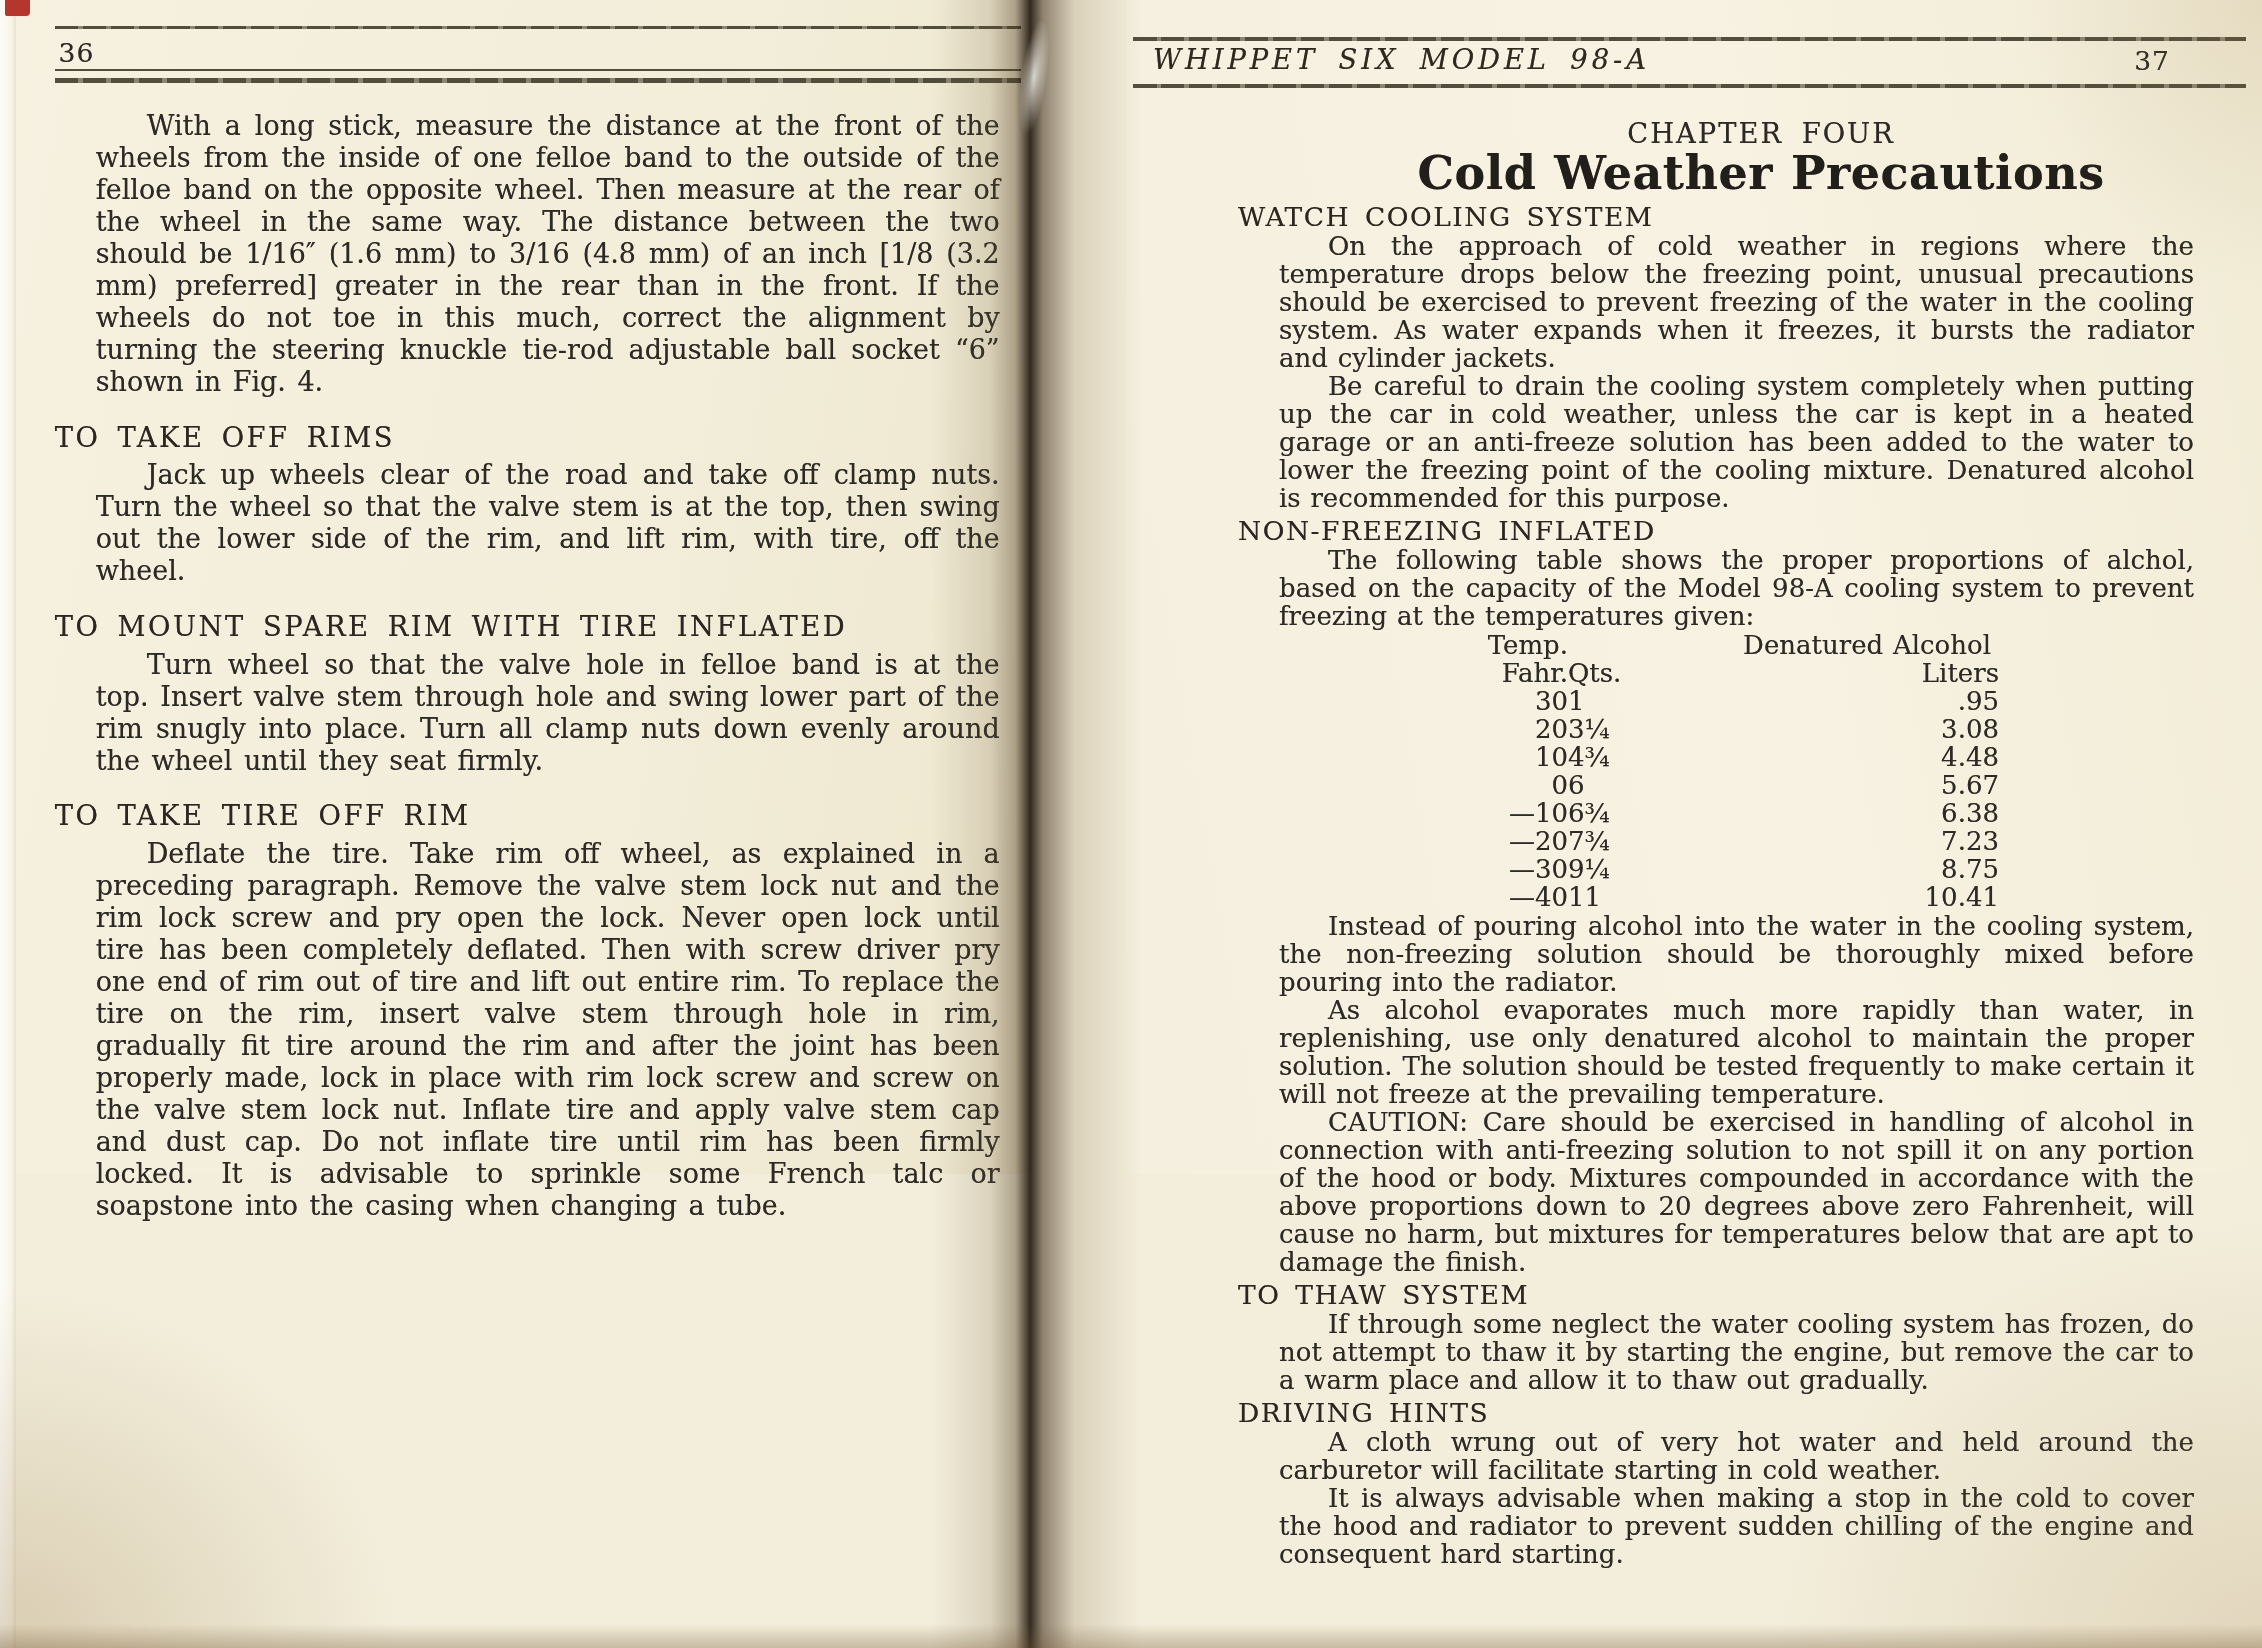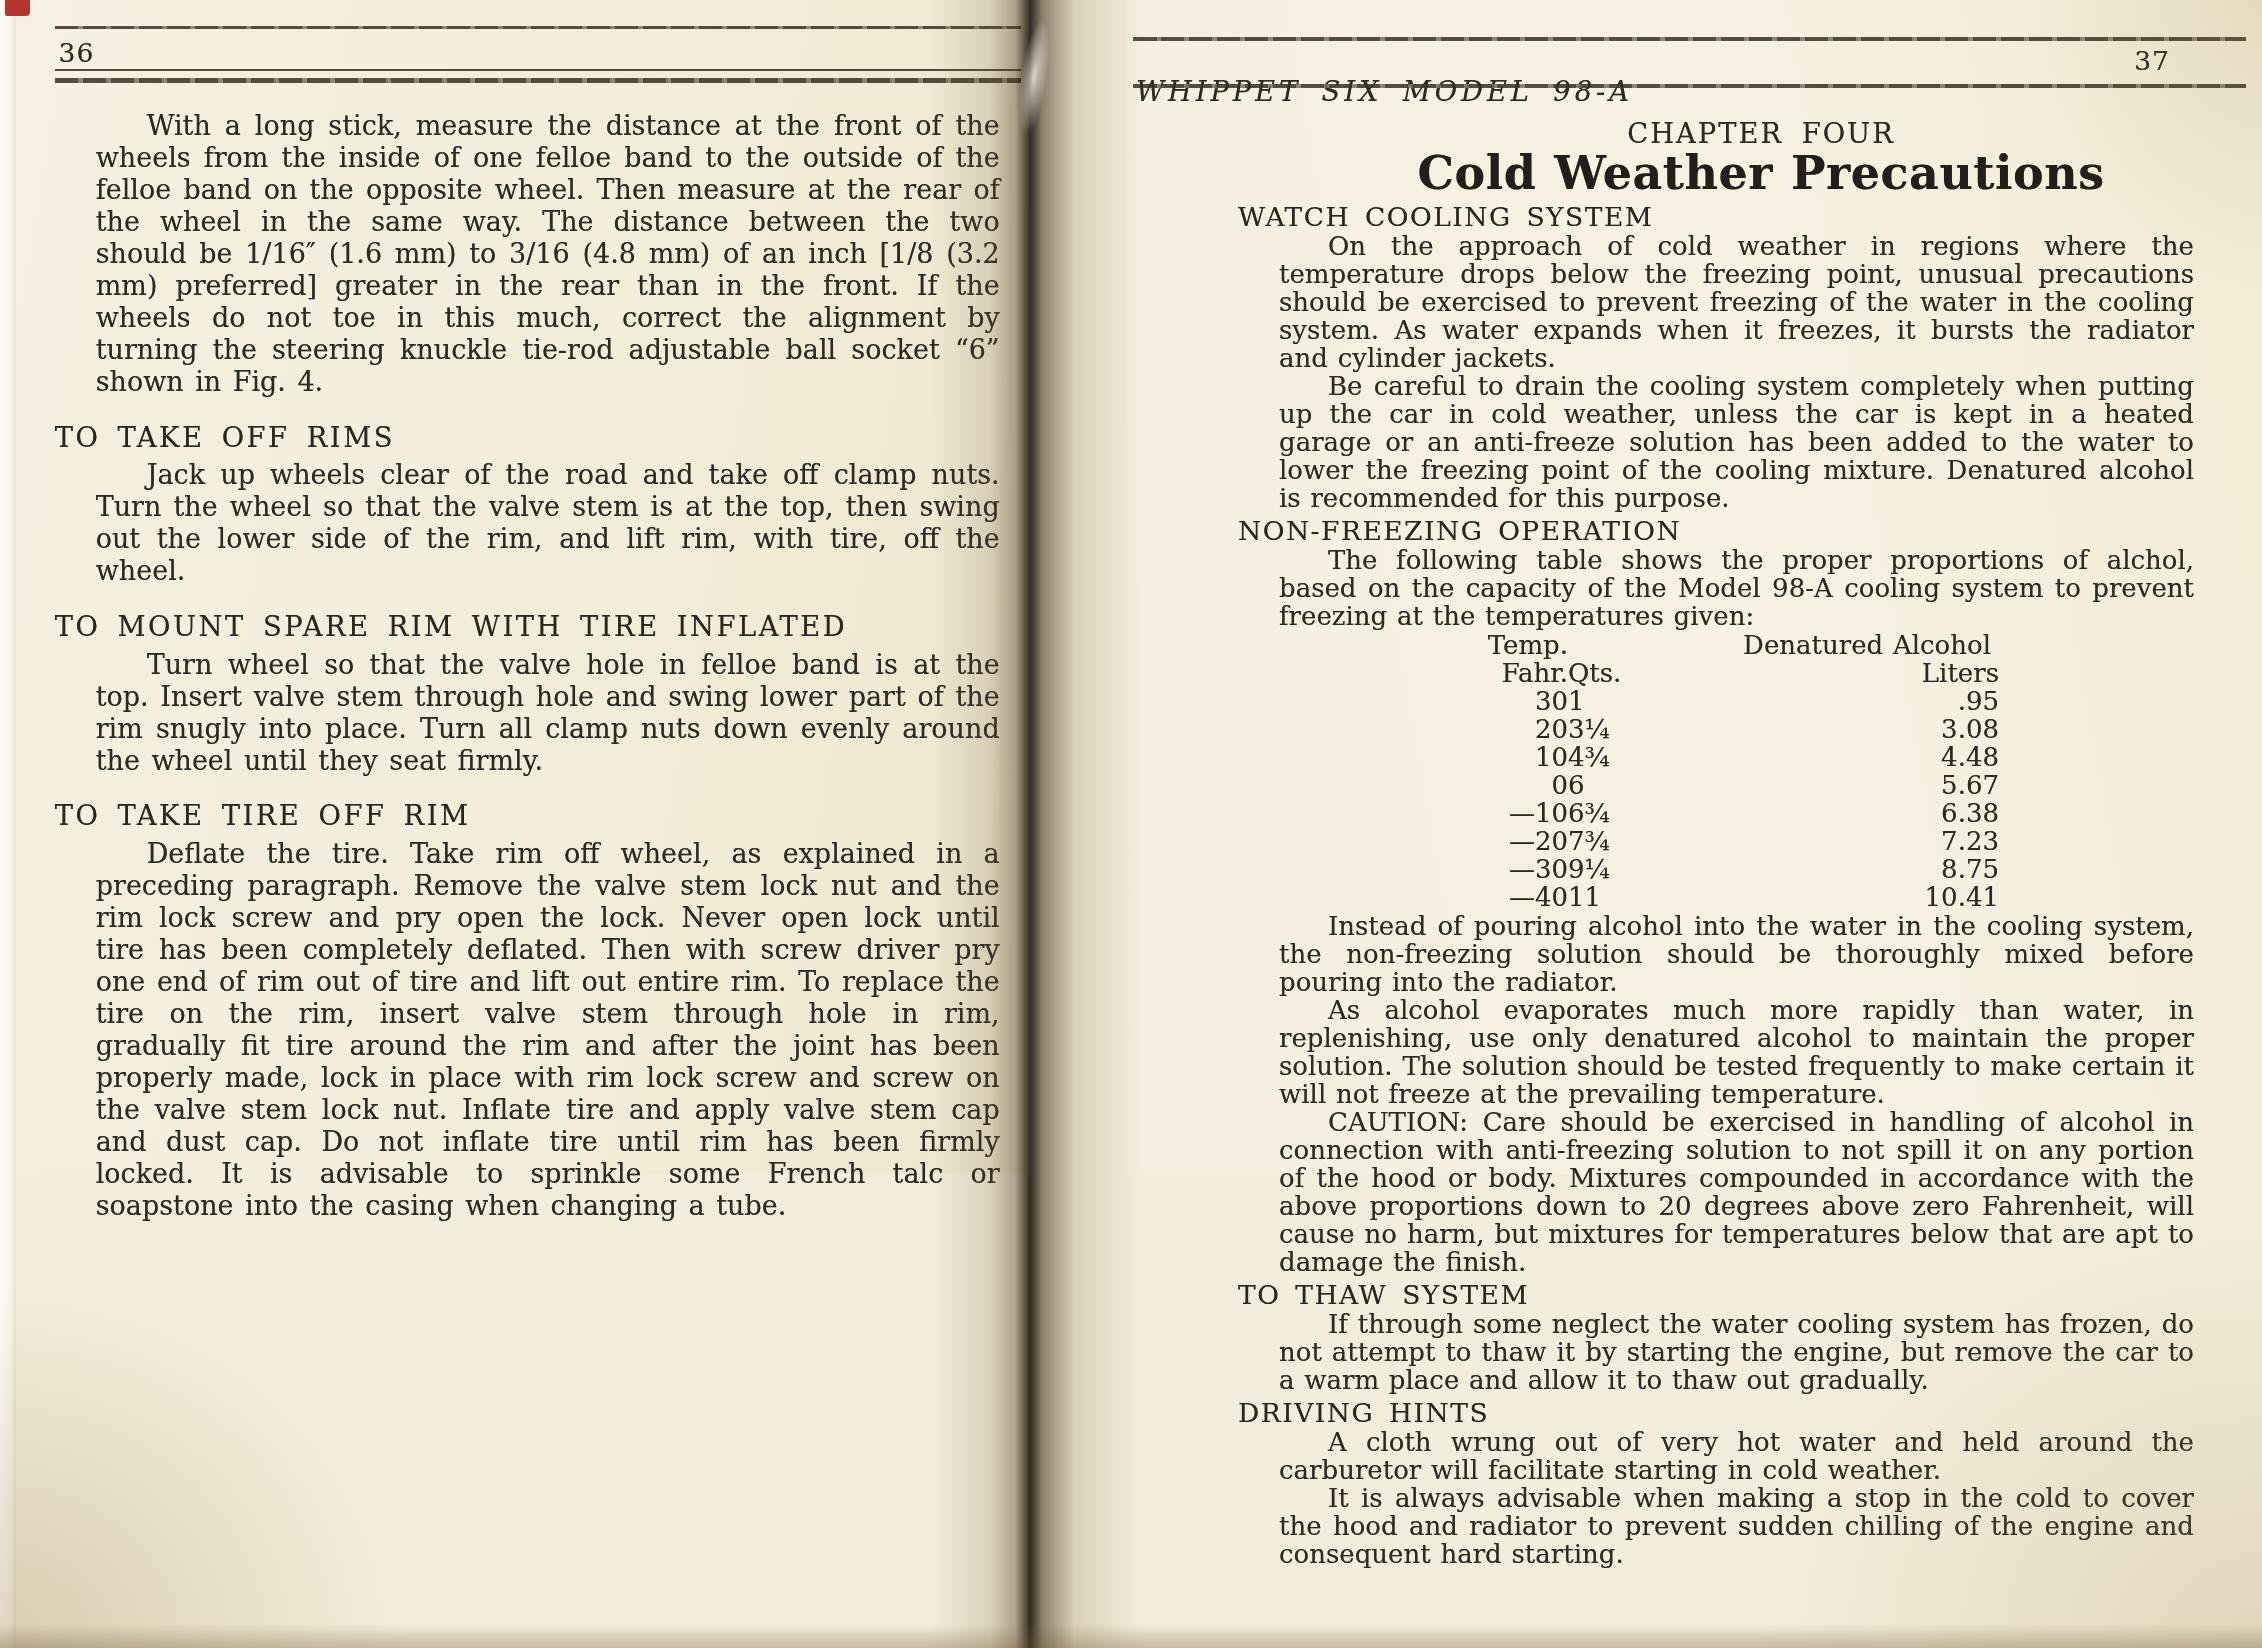--- a/index.html
+++ b/index.html
@@ -56,21 +56,21 @@
 
   
   .pl-header { position:absolute; top:35px; left:39px; width:966px; height:33px; }
   .pr-header { position:absolute; top:43px; left:5.9px;  width:1113px; height:35px; }
   .pagenum { font-size:26.5px; letter-spacing:1px; }
   .pl-header .pagenum { position:absolute; left:3.9px; top:2px; }
   .pr-header .pagenum { position:absolute; right:76px; top:2px; }
   .running-head { position:absolute; font-style:italic; font-size:27.4px; letter-spacing:3.9px;
     word-spacing:7.8px; white-space:nowrap; color:#2e2a20; }
   .pl-header .running-head { left:50%; transform:translateX(-50%); top:1px; }
-  .pr-header .running-head { left:3px; top:1px;margin-top:32px; }
+  .pr-header .running-head { left:20px; top:1px; }
 
   
   .pl-content { position:absolute; top:110px; left:80px; width:904px;
     font-size:27px; line-height:32px; text-align:justify; word-spacing:2.9px; }
   .pl-content p { margin:0; text-indent:51px; }
   .pl-content h2 { margin:23.5px 0 5.9px -41px; font-size:27.4px; font-weight:normal;
     letter-spacing:2.5px; word-spacing:5.9px; color:#2b2720; }
 
   
   .pr-content { position:absolute; top:120px; left:152px; width:915px;
@@ -131,21 +131,21 @@
     <div class="rule textured pr-rule-bot"></div>
 
     <div class="pr-content">
       <p class="chapter-label">CHAPTER FOUR</p>
       <p class="chapter-title">Cold Weather Precautions</p>
 
       <h2>WATCH COOLING SYSTEM</h2>
       <p>On the approach of cold weather in regions where the temperature drops below the freezing point, unusual precautions should be exercised to prevent freezing of the water in the cooling system. As water expands when it freezes, it bursts the radiator and cylinder jackets.</p>
       <p>Be careful to drain the cooling system completely when putting up the car in cold weather, unless the car is kept in a heated garage or an anti-freeze solution has been added to the water to lower the freezing point of the cooling mixture. Denatured alcohol is recommended for this purpose.</p>
 
-      <h2>NON-FREEZING OPERATION</h2>
+      <h2>NON-FREEZING INFLATED</h2>
       <p>The following table shows the proper proportions of alchol, based on the capacity of the Model 98-A cooling system to prevent freezing at the temperatures given:</p>
 
       <div class="nftable">
         <div class="trow">
           <span class="c1">Temp.</span>
           <span class="c23">Denatured Alcohol</span>
         </div>
         <div class="trow">
           <span class="c1">Fahr.</span>
           <span class="c2">Qts.</span>

